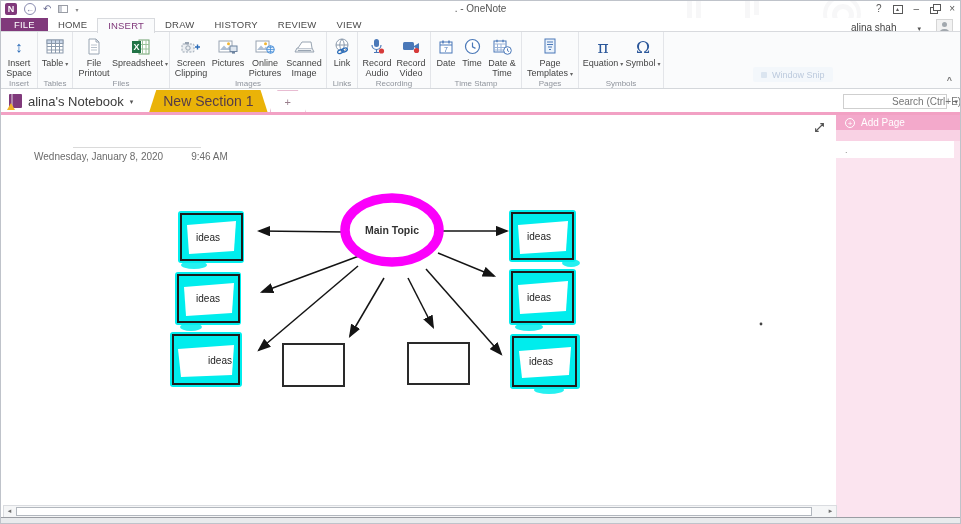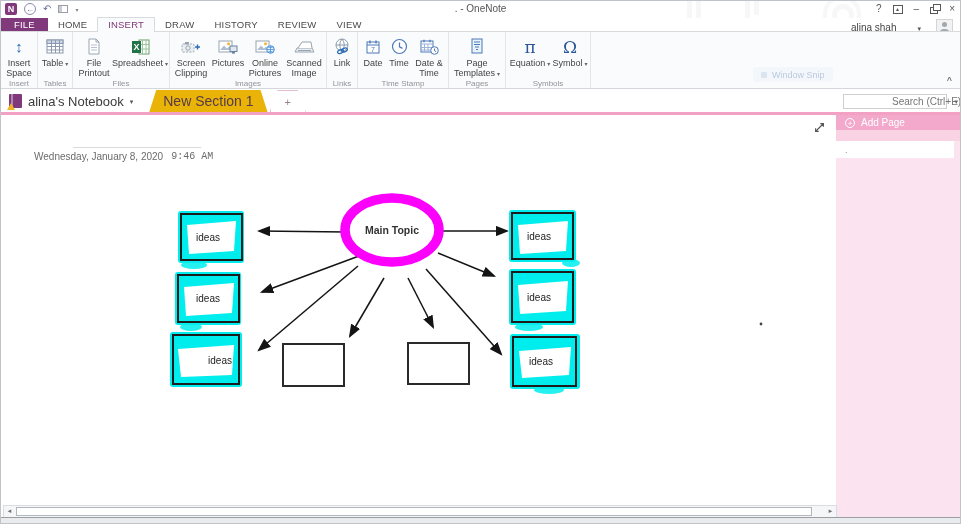--- a/index.html
+++ b/index.html
@@ -18,21 +18,21 @@
   .qmore{font-size:6px;color:#888;}
   .wtitle{position:absolute;left:0;right:0;top:2px;text-align:center;font-size:10px;color:#555;}
   .wctrl{position:absolute;right:5px;top:2px;display:flex;gap:11px;align-items:center;color:#585858;}
   .wc{font-size:10px;line-height:12px;cursor:default;}
   .ico-ribopt{width:10px;height:9px;border:1px solid #585858;box-sizing:border-box;font-size:6px;line-height:7px;text-align:center;color:#585858;}
   .ico-restore{width:8px;height:7px;border:1px solid #585858;box-sizing:border-box;position:relative;margin-top:2px;}
   .ico-restore::before{content:'';position:absolute;left:2px;top:-4px;width:8px;height:7px;border:1px solid #585858;box-sizing:border-box;background:#fff;}
   .deco{position:absolute;border-radius:50%;border:4px solid rgba(90,95,120,0.05);}
   .stripe{position:absolute;top:0;width:5px;background:rgba(90,95,120,0.05);}
   
-  .tabrow{position:absolute;top:17px;left:0;right:0;height:13px;background:#fff;display:flex;align-items:center;}
+  .tabrow{position:absolute;top:17px;left:0;right:0;height:13px;background:#fff;display:flex;}
   .tab{height:13px;line-height:13px;padding:0 10px;font-size:9.5px;color:#4a4a4a;letter-spacing:.2px;}
   .tab.file{background:#80397B;color:#fff;padding:0 13px;}
   .tab.active{background:#fafbfc;color:#80397B;border:1px solid #d8dade;border-bottom:none;position:relative;z-index:3;height:14px;}
   .userarea{position:absolute;right:7px;top:18px;display:flex;align-items:center;gap:15px;font-size:10px;color:#444;}
   .avatar{width:17px;height:17px;background:#f2f2f2;border:1px solid #d5d5d5;position:relative;box-sizing:border-box;}
   .avatar::before{content:'';position:absolute;top:2px;left:5px;width:5px;height:5px;border-radius:50%;background:#a2a8ae;}
   .avatar::after{content:'';position:absolute;bottom:1px;left:2px;width:11px;height:5px;border-radius:5px 5px 0 0;background:#a2a8ae;}
   
   .ribbon{position:absolute;top:30px;left:0;right:0;height:58px;background:#fafbfc;border-top:1px solid #d8dade;
           border-bottom:1px solid #d4d7db;display:flex;align-items:stretch;z-index:2;box-sizing:border-box;}
@@ -61,21 +61,21 @@
            clip-path:polygon(8px 0,calc(100% - 8px) 0,100% 100%,0 100%);margin-left:2px;box-sizing:border-box;}
   .pinkline{position:absolute;top:111px;left:0;right:0;height:3px;background:#F2A1C4;}
   .search{position:absolute;right:13px;top:4px;width:104px;height:15px;border:1px solid #cfcfcf;background:#fff;
           display:flex;align-items:center;box-sizing:border-box;padding:0 2px 0 4px;}
   .search input{border:none;outline:none;flex:1;font-size:10px;font-family:"Liberation Sans",sans-serif;color:#666;width:70px;background:transparent;padding:0;margin-left:44px;}
   .search-caret{position:absolute;right:2px;top:8px;font-size:7px;color:#666;}
   
   .canvas{position:absolute;top:114px;left:0;width:837px;bottom:5px;background:#fff;}
   .title-underline{position:absolute;left:72px;top:32px;width:128px;height:1px;background:#dadada;}
   .dateline{position:absolute;left:33px;top:36px;font-size:10px;color:#6b6b6b;display:flex;}
-  .dateline .time{margin-left:8px;font-family:Liberation Mono, monospace;}
+  .dateline .time{margin-left:28px;}
   .expand-ico{position:absolute;left:812px;top:6px;}
   .mindmap{position:absolute;left:0;top:0;}
   
   .rpanel{position:absolute;top:114px;right:0;width:124px;bottom:5px;background:#FBE4EF;}
   .addpage{height:15px;background:#F3A9CB;display:flex;align-items:center;gap:6px;padding:0 9px;color:#fff;font-size:10px;}
   .addpage-plus{width:10px;height:10px;border:1px solid #fff;border-radius:50%;font-size:8px;line-height:9px;text-align:center;color:#fff;box-sizing:border-box;}
   .pagegap{height:11px;background:#F9D2E4;}
   .pageitem{height:17px;background:#fff;margin-right:6px;display:flex;align-items:center;padding:0 9px;font-size:9px;color:#888;}
   
   .hscroll{position:absolute;left:2px;top:504px;width:834px;height:13px;background:#f5f6f7;border:1px solid #dadce0;
@@ -238,20 +238,43 @@
               <path d="M3 7h12 M9 1a9 9 0 0 1 0 12 M9 1a9 9 0 0 0 0 12" fill="none" stroke="#8b9aac"></path>
               <ellipse cx="7.5" cy="13.5" rx="3" ry="1.8" fill="none" stroke="#2b6cb8" stroke-width="1.3" transform="rotate(-25 7.5 13.5)"></ellipse>
               <ellipse cx="11.5" cy="12" rx="3" ry="1.8" fill="none" stroke="#2b6cb8" stroke-width="1.3" transform="rotate(-25 11.5 12)"></ellipse>
             </svg>
         </span>
         <span class="rlabel">Link</span>
       </div>
       <div class="rgroup-label">Links</div>
     </div>
 
+    <div class="rgroup">
+      <div class="rbtn" style="width:34px">
+        <span class="ricon">
+          <svg width="16" height="17" viewBox="0 0 16 17">
+              <rect x="5" y="1" width="5" height="8" rx="2.5" fill="#4a78b8"></rect>
+              <path d="M3 7a4.5 4.5 0 0 0 9 0 M7.5 11.5v3 M5 14.5h5" fill="none" stroke="#4a78b8" stroke-width="1.2"></path>
+              <circle cx="12.5" cy="13" r="2.6" fill="#d63a3a"></circle>
+            </svg>
+        </span>
+        <span class="rlabel">Record Audio</span>
+      </div>
+      <div class="rbtn" style="width:34px">
+        <span class="ricon">
+          <svg width="19" height="15" viewBox="0 0 19 15">
+              <rect x="1" y="3" width="11" height="8" rx="1.5" fill="#4a78b8"></rect>
+              <path d="M12 7l5-3v7l-5-3z" fill="#4a78b8"></path>
+              <circle cx="14.5" cy="11.5" r="2.6" fill="#d63a3a"></circle>
+            </svg>
+        </span>
+        <span class="rlabel">Record Video</span>
+      </div>
+      <div class="rgroup-label">Recording</div>
+    </div>
 
     <div class="rgroup">
       <div class="rbtn" style="width:26px">
         <span class="ricon">
           <svg width="16" height="16" viewBox="0 0 16 16">
               <rect x="2" y="3" width="12" height="11" fill="#fff" stroke="#4a78b8"></rect>
               <path d="M2 6h12" stroke="#4a78b8"></path>
               <path d="M5 1.5v3 M11 1.5v3" stroke="#4a78b8" stroke-width="1.4"></path>
               <text x="8" y="12.5" font-size="7" fill="#4a78b8" text-anchor="middle" font-family="Liberation Sans,sans-serif">7</text>
             </svg>

